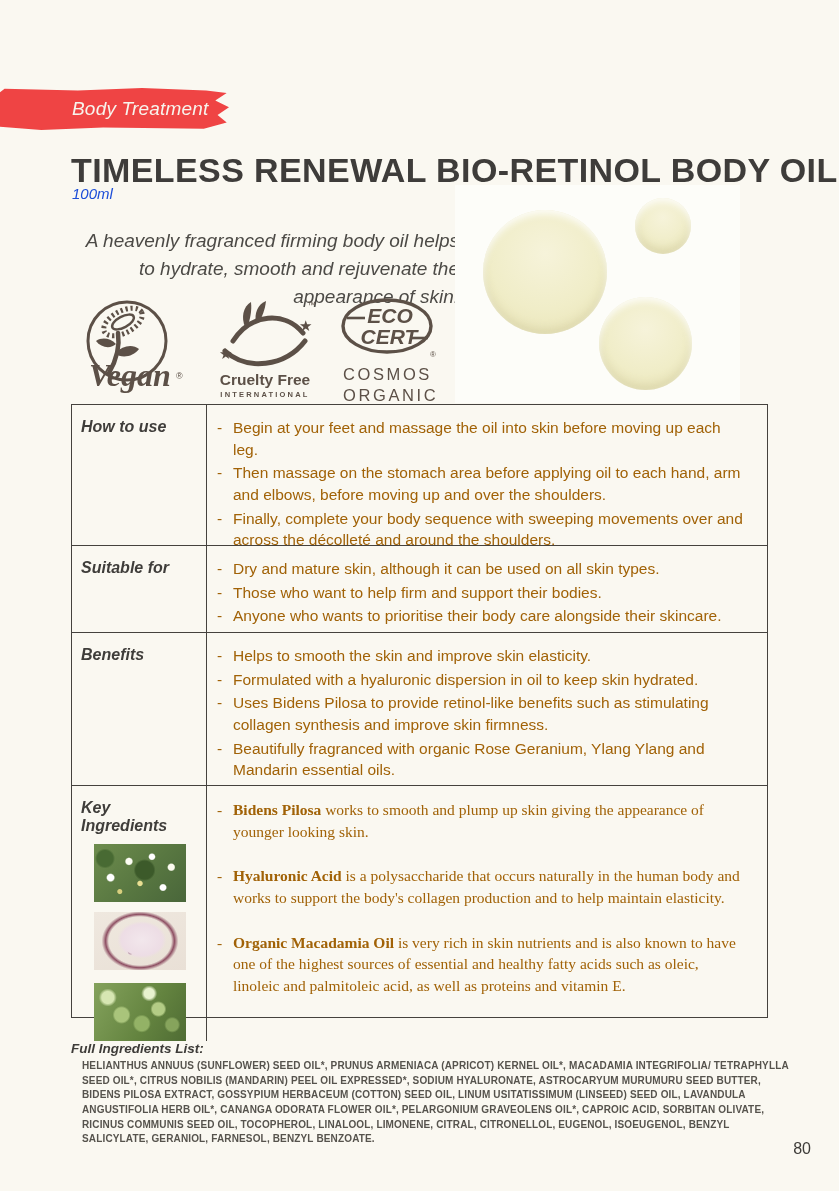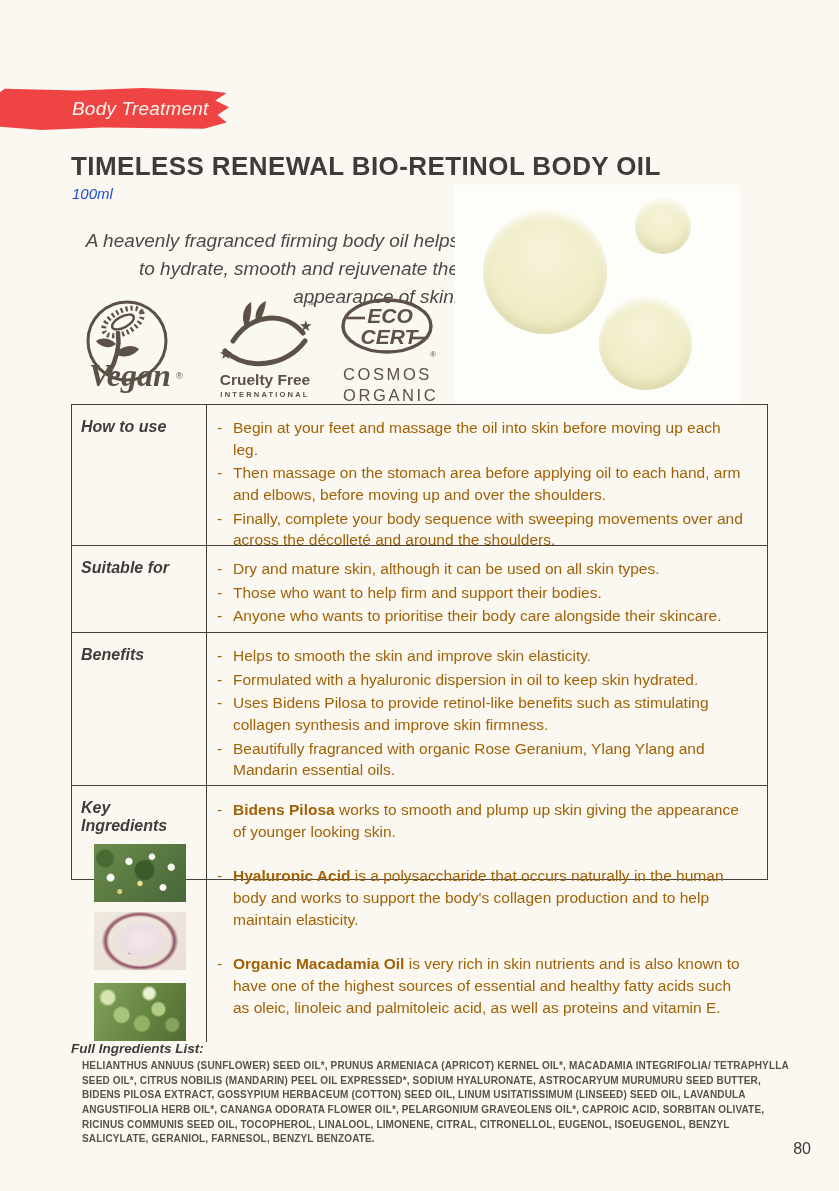--- a/index.html
+++ b/index.html
@@ -10,21 +10,21 @@
   svg { font-family:"Liberation Sans", sans-serif; }
 
   
   .badge {
     position:absolute; left:0; top:88px; width:229px; height:42px;
     background:#ef4444; display:flex; align-items:center;
     clip-path: polygon(0 10%, 2% 2%, 34% 6%, 62% 0, 90% 6%, 99% 12%, 94% 30%, 100% 46%, 95% 64%, 99% 82%, 89% 97%, 45% 94%, 18% 100%, 0 92%);
   }
   .badge-label { color:#F7F4ED; font-style:italic; font-size:19px; padding-left:72px; letter-spacing:.2px; }
 
-  .title { position:absolute; left:71px; top:151px; font-size:26px; font-weight:bold; color:#3E3C3A; letter-spacing:.4px; }
+  .title { position:absolute; left:71px; top:151px; font-size:34px; font-weight:bold; color:#3E3C3A; letter-spacing:.4px; }
   .volume { position:absolute; left:72px; top:185px; font-style:italic; font-size:15px; color:#1d4ed8; }
   .description { position:absolute; left:71px; top:227px; width:388px; font-style:italic; font-size:19px; line-height:1.47; color:#4C4A46;text-align:right; }
 
   
   .hero { position:absolute; left:455px; top:185px; width:285px; height:218px; background:#FDFDF9; }
   .droplet { position:absolute; border-radius:50%;
     background: radial-gradient(circle at 50% 35%, #f6f3da 0%, #f0edc8 55%, #eae5b9 88%, #e5e1ae 100%);
     box-shadow: inset 0 4px 7px rgba(255,255,255,.85), inset 0 -5px 9px rgba(185,178,130,.3);
   }
   .droplet-big { left:28px; top:25px; width:124px; height:124px; }
@@ -33,36 +33,36 @@
 
   
   .logos { position:absolute; left:71px; top:297px; display:flex; align-items:flex-start; gap:20px; }
   .logo-block { color:#5C5047; text-align:center; }
   .cf-title { font-size:15.5px; font-weight:bold; margin-top:-2px; }
   .cf-sub { font-size:7.5px; font-weight:bold; letter-spacing:2.2px; margin-top:1px; }
   .eco-sub { font-size:16.5px; letter-spacing:2.6px; line-height:1.15; margin-top:2px; text-align:left; padding-left:4px; }
 
   
   .info-table {
-    position:absolute; left:71px; top:404px; width:697px; height:476px;
+    position:absolute; left:71px; top:404px; width:697px; height:614px;
     border:1.4px solid #45423E; box-sizing:border-box;
     display:grid; grid-template-columns:135px 1fr; grid-template-rows:140px 87px 153px auto;
   }
   .cell { box-sizing:border-box; }
   .label-cell {
     border-right:1.4px solid #45423E; padding:13px 5px 0 9px;
     font-style:italic; font-weight:bold; font-size:16px; color:#3F3D3A;
   }
   .content-cell { padding-top:12px; }
   .row-divide { border-top:1.4px solid #45423E; }
 
   ul.bullets { list-style:none; margin:0; padding:0 18px 0 26px; }
   .bullets li { position:relative; font-size:15.5px; line-height:1.4; color:#a16207; margin-bottom:2px; }
   .bullets li::before { content:"-"; position:absolute; left:-16px; }
-  .ing-bullets { padding-top:13px; }
+  .ing-bullets { padding-top:13px;font-family:Liberation Serif, serif; }
   .ing-bullets li { margin-bottom:23px; }
   .ing-name { font-weight:bold; }
 
   
   .photo { width:92px; height:58px; margin-left:13px; }
   .photo-bidens { margin-top:9px;
     background-color:#5f8044;
     background-image:
       radial-gradient(circle at 18% 58%, #ffffff 3.2px, rgba(255,255,255,0) 4.5px),
       radial-gradient(circle at 38% 30%, #fdfdf4 3px, rgba(255,255,255,0) 4.2px),

